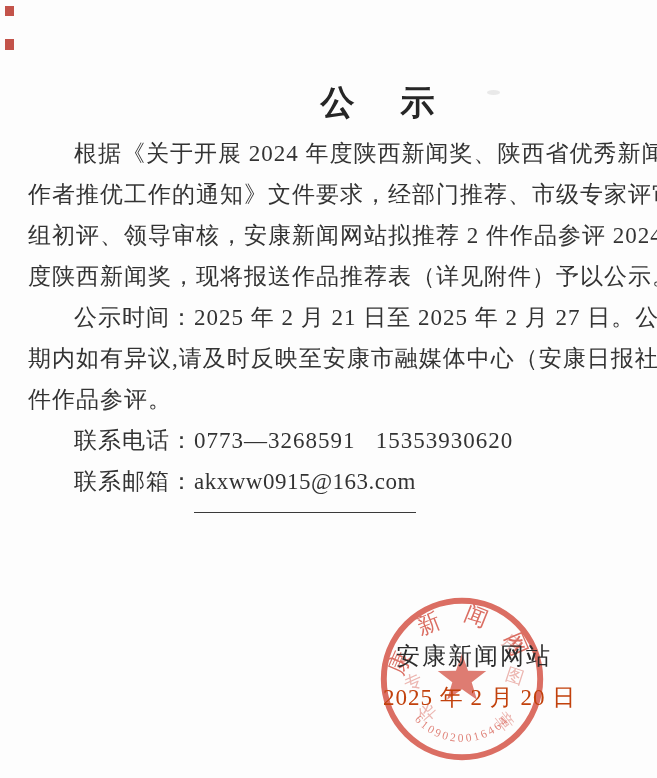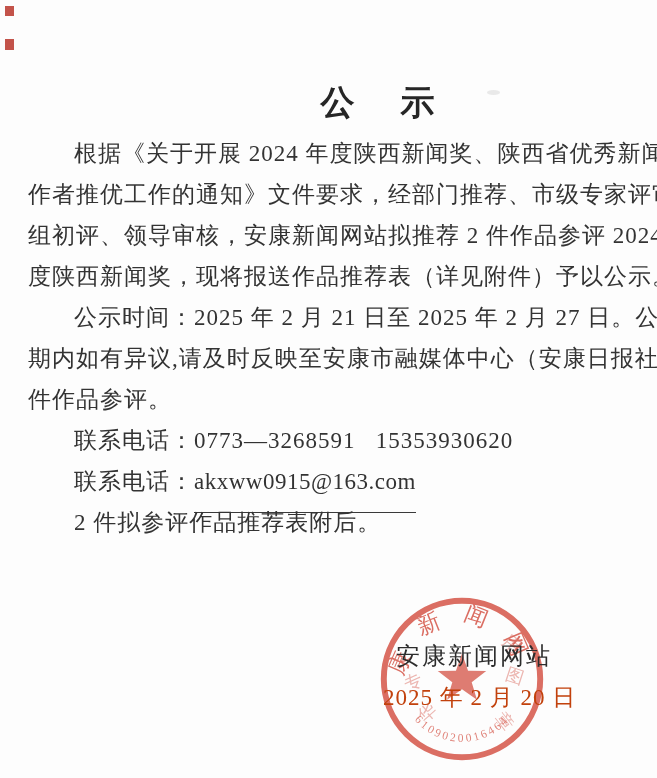--- a/index.html
+++ b/index.html
@@ -53,22 +53,21 @@
 
   <div class="body">
     <div class="line indent">根据《关于开展 2024 年度陕西新闻奖、陕西省优秀新闻工</div>
     <div class="line">作者推优工作的通知》文件要求，经部门推荐、市级专家评审</div>
     <div class="line">组初评、领导审核，安康新闻网站拟推荐 2 件作品参评 2024 年</div>
     <div class="line">度陕西新闻奖，现将报送作品推荐表（详见附件）予以公示。</div>
     <div class="line indent">公示时间：2025 年 2 月 21 日至 2025 年 2 月 27 日。公示</div>
     <div class="line">期内如有异议,请及时反映至安康市融媒体中心（安康日报社）</div>
     <div class="line">件作品参评。</div>
     <div class="line indent">联系电话：0773—3268591   15353930620</div>
-    <div class="line indent"><span>联系电话：</span><span class="email">akxww0915@163.com</span></div>
-    <div class="line indent">2 件拟参评作品推荐表附后。</div>
+    <div class="line indent"><span>联系邮箱：</span><span class="email">akxww0915@163.com</span></div>
   </div>
 
   <svg class="seal" viewBox="0 0 200 200" xmlns="http://www.w3.org/2000/svg">
     <defs>
       <path id="sealArc" d="M 36.9 119.3 A 66 66 0 1 1 163.1 119.3" fill="none"></path>
       <path id="sealSerialArc" d="M 39.4 142.4 A 74 74 0 0 0 160.6 142.4" fill="none"></path>
     </defs>
     <g fill="#d24a3c" opacity="0.8">
       <circle cx="100" cy="100" r="92" fill="none" stroke="#d24a3c" stroke-width="7"></circle>
       <polygon opacity="0.9" points="100,70 92.9,90.3 71.5,90.7 88.6,103.7 82.4,124.3 100,112 117.6,124.3 111.4,103.7 128.5,90.7 107.1,90.3"></polygon>

